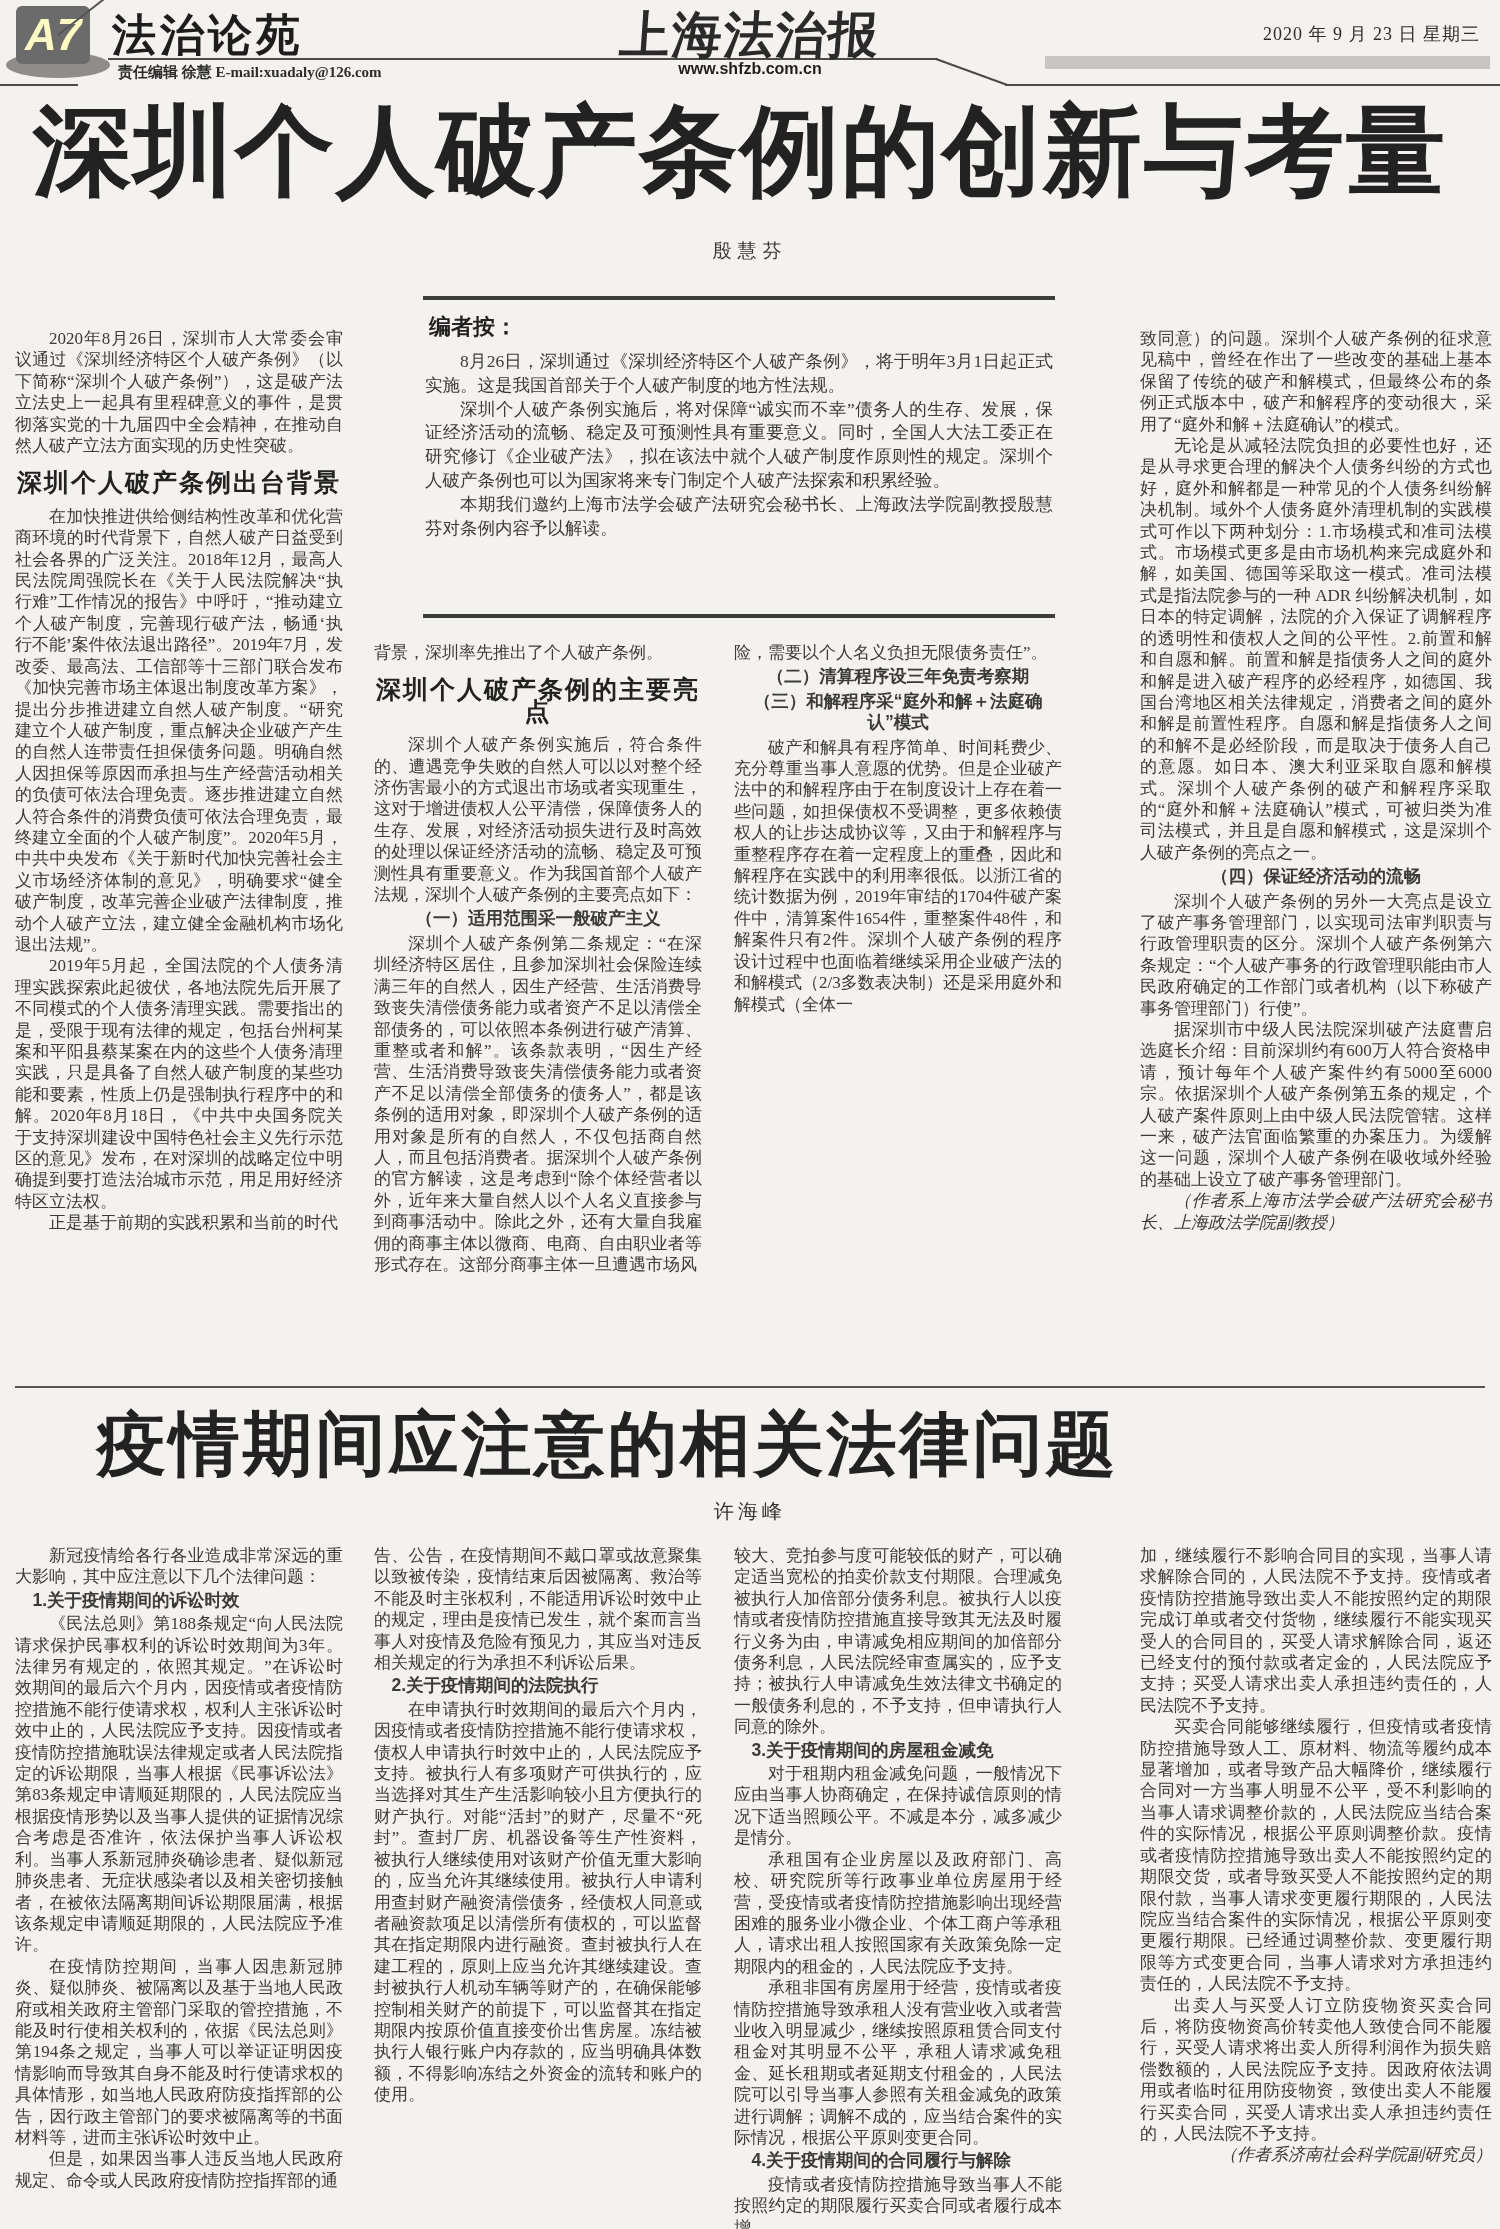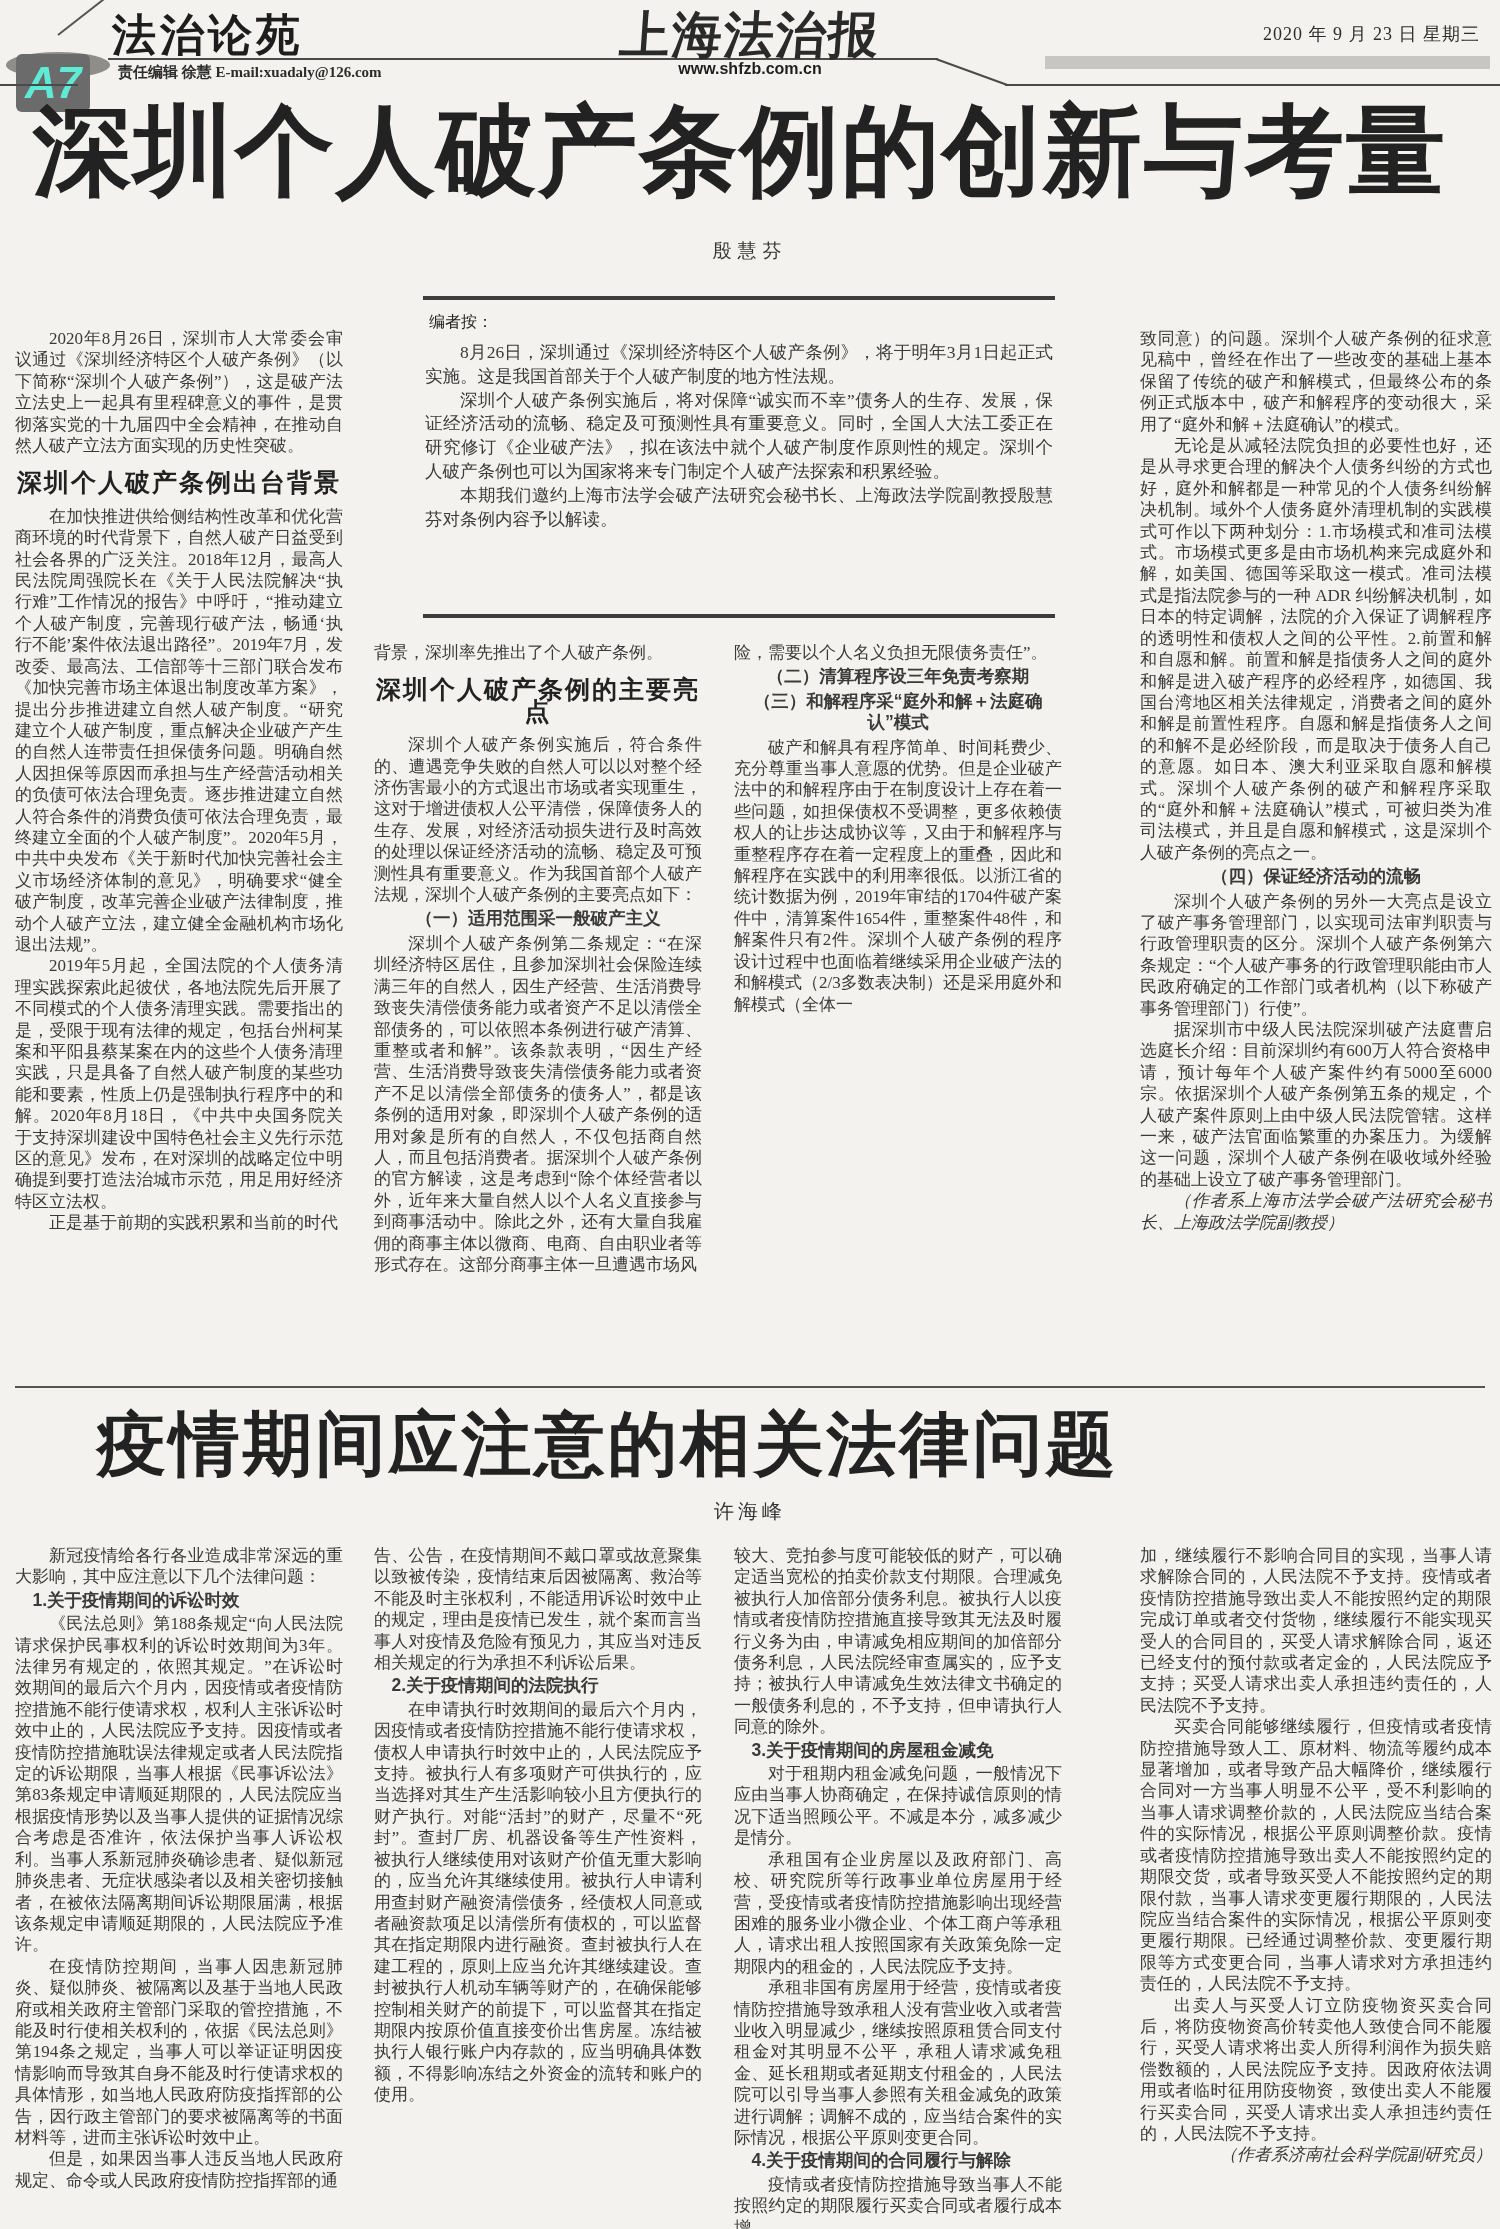--- a/index.html
+++ b/index.html
@@ -2,22 +2,22 @@
 <html><head>
 <meta charset="utf-8">
 <style>
   html,body{margin:0;padding:0;background:#d8d6d2;}
   #page{position:relative;width:1500px;height:2229px;background:#f3f2ee;margin:0 auto;
         font-family:"Liberation Serif",serif;color:#333;overflow:hidden;}
 
   
   #hdr{position:absolute;left:0;top:0;width:1500px;height:88px;}
   #badge{position:absolute;left:16px;top:6px;width:74px;height:58px;background:#6b6b6b;
-         border-radius:6px;color:#5eead4;font-family:"Liberation Sans",sans-serif;
-         font-weight:900;font-size:44px;text-align:center;line-height:58px;font-style:italic;margin-top:48px;}
+         border-radius:6px;color:#fef9c3;font-family:"Liberation Sans",sans-serif;
+         font-weight:900;font-size:44px;text-align:center;line-height:58px;font-style:italic;}
   #badge-shadow{position:absolute;left:6px;top:52px;width:104px;height:26px;background:#8e8d8a;
          border-radius:50%;}
   #hdr-slash{position:absolute;left:58px;top:34px;width:110px;height:2px;background:#555;
          transform:rotate(-38deg);transform-origin:left center;}
   #sec-title{position:absolute;left:112px;top:6px;font-family:"Liberation Sans",sans-serif;
          font-weight:900;font-size:44px;letter-spacing:4px;color:#1d1d1d;}
   #sec-rule{position:absolute;left:108px;top:58px;width:830px;height:2px;background:#4a4a4a;}
   #ed-line{position:absolute;left:118px;top:63px;font-size:15px;font-weight:700;color:#2c2c2c;}
   #masthead{position:absolute;left:600px;top:2px;width:300px;text-align:center;
          font-size:50px;font-weight:900;letter-spacing:2px;color:#2a2a2a;
@@ -41,21 +41,21 @@
   .col{position:absolute;width:328px;font-size:17px;line-height:21.4px;color:#3a3a3a;
        overflow:hidden;}
   #a1c1{left:15px;top:328px;height:1022px;}
   #a1c2{left:374px;top:642px;height:708px;}
   #a1c3{left:734px;top:642px;height:708px;}
   #a1c4{left:1140px;top:328px;width:352px;height:1022px;}
 
   #ednote{position:absolute;left:423px;top:296px;width:632px;height:322px;
           border-top:4px solid #3d3d3d;border-bottom:4px solid #3d3d3d;
           padding:12px 2px 0 2px;box-sizing:border-box;overflow:hidden;}
-  #ednote-title{font-family:"Liberation Sans",sans-serif;font-weight:400;font-size:16px;
+  #ednote-title{font-family:"Liberation Sans",sans-serif;font-weight:700;font-size:22px;
           color:#222;margin:0 0 8px 4px;}
   #ednote .par{font-size:17.5px;line-height:23.8px;color:#3a3a3a;}
 
   
   #divider{position:absolute;left:15px;top:1386px;width:1470px;height:2px;background:#555;}
 
   
   #a2-title{position:absolute;left:0;top:1398px;width:1215px;text-align:center;
          font-family:"Liberation Sans",sans-serif;font-weight:900;font-size:70px;
          letter-spacing:3px;color:#222;white-space:nowrap;}

